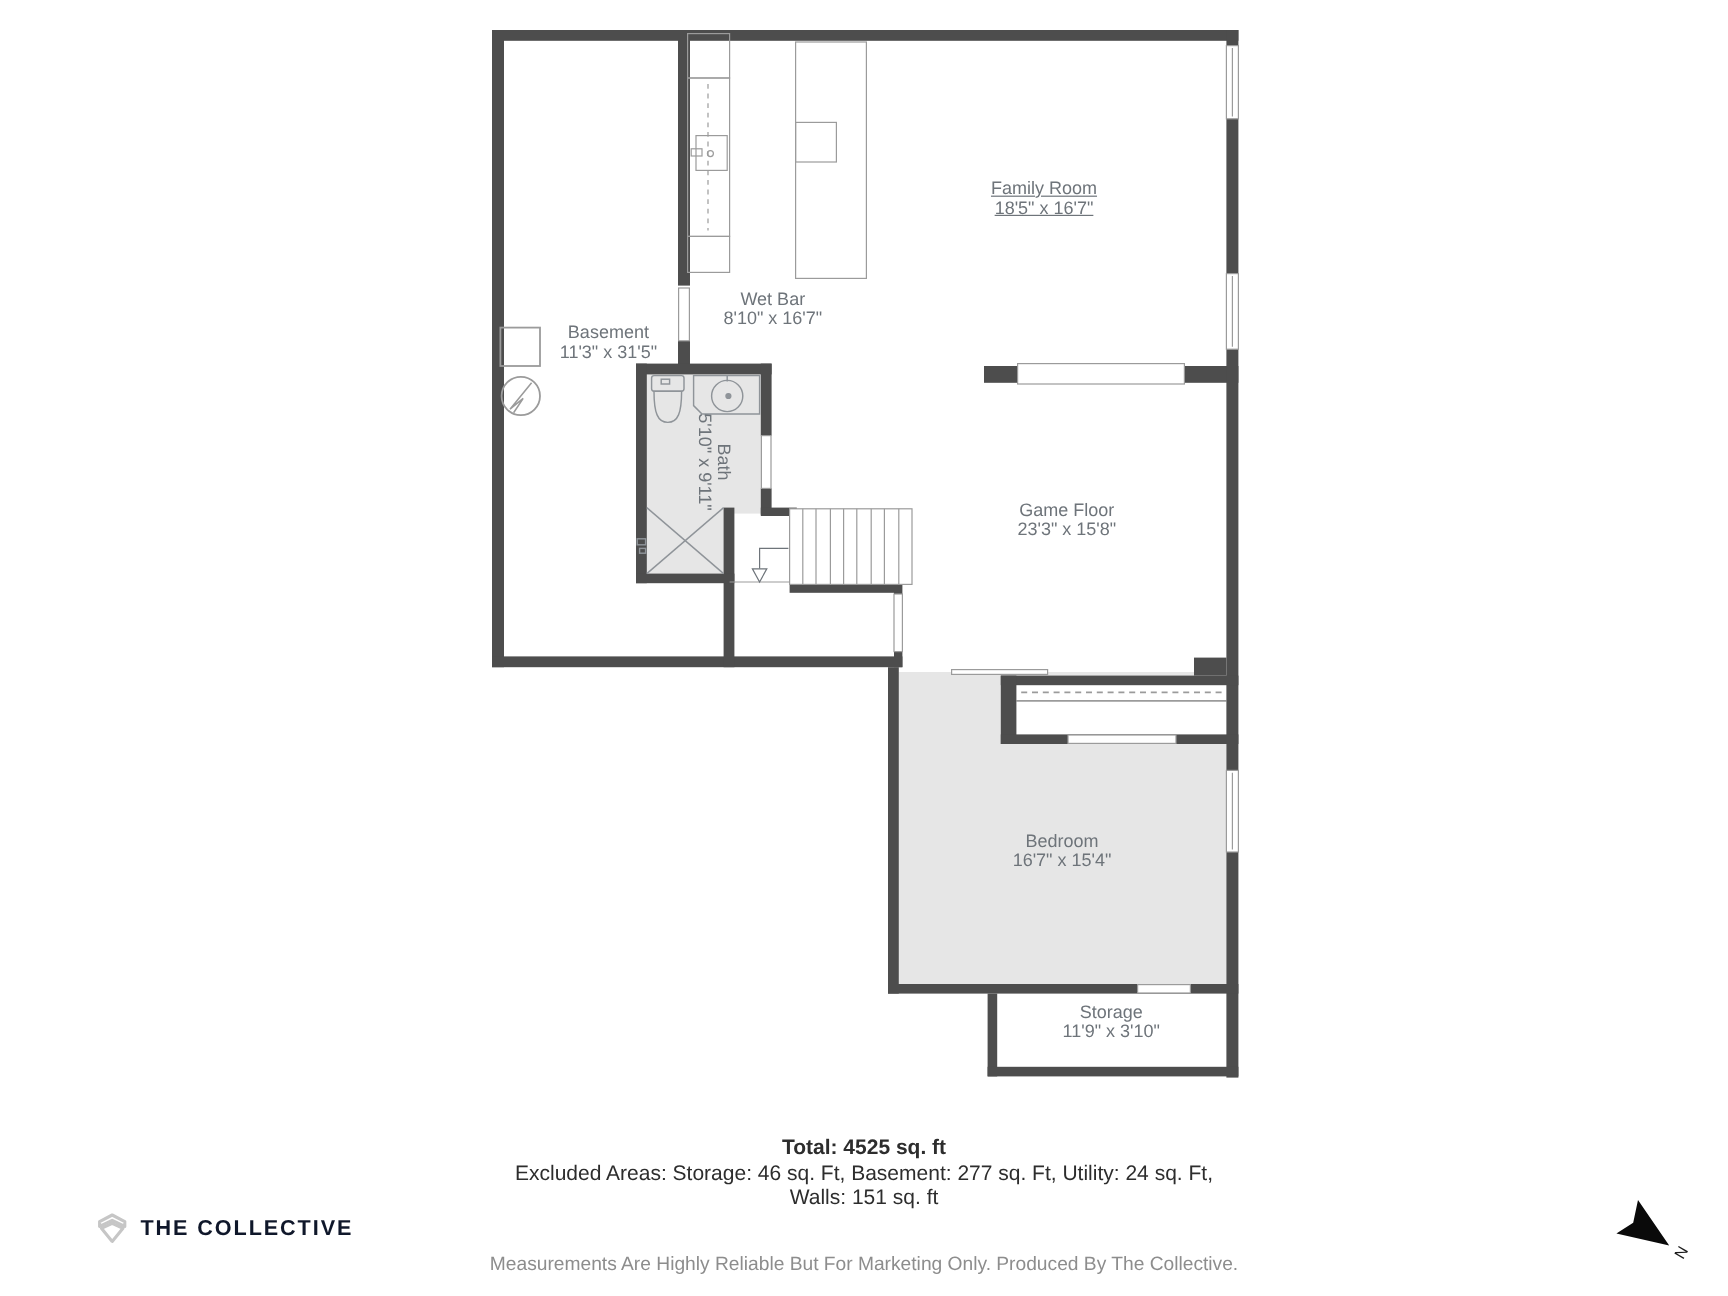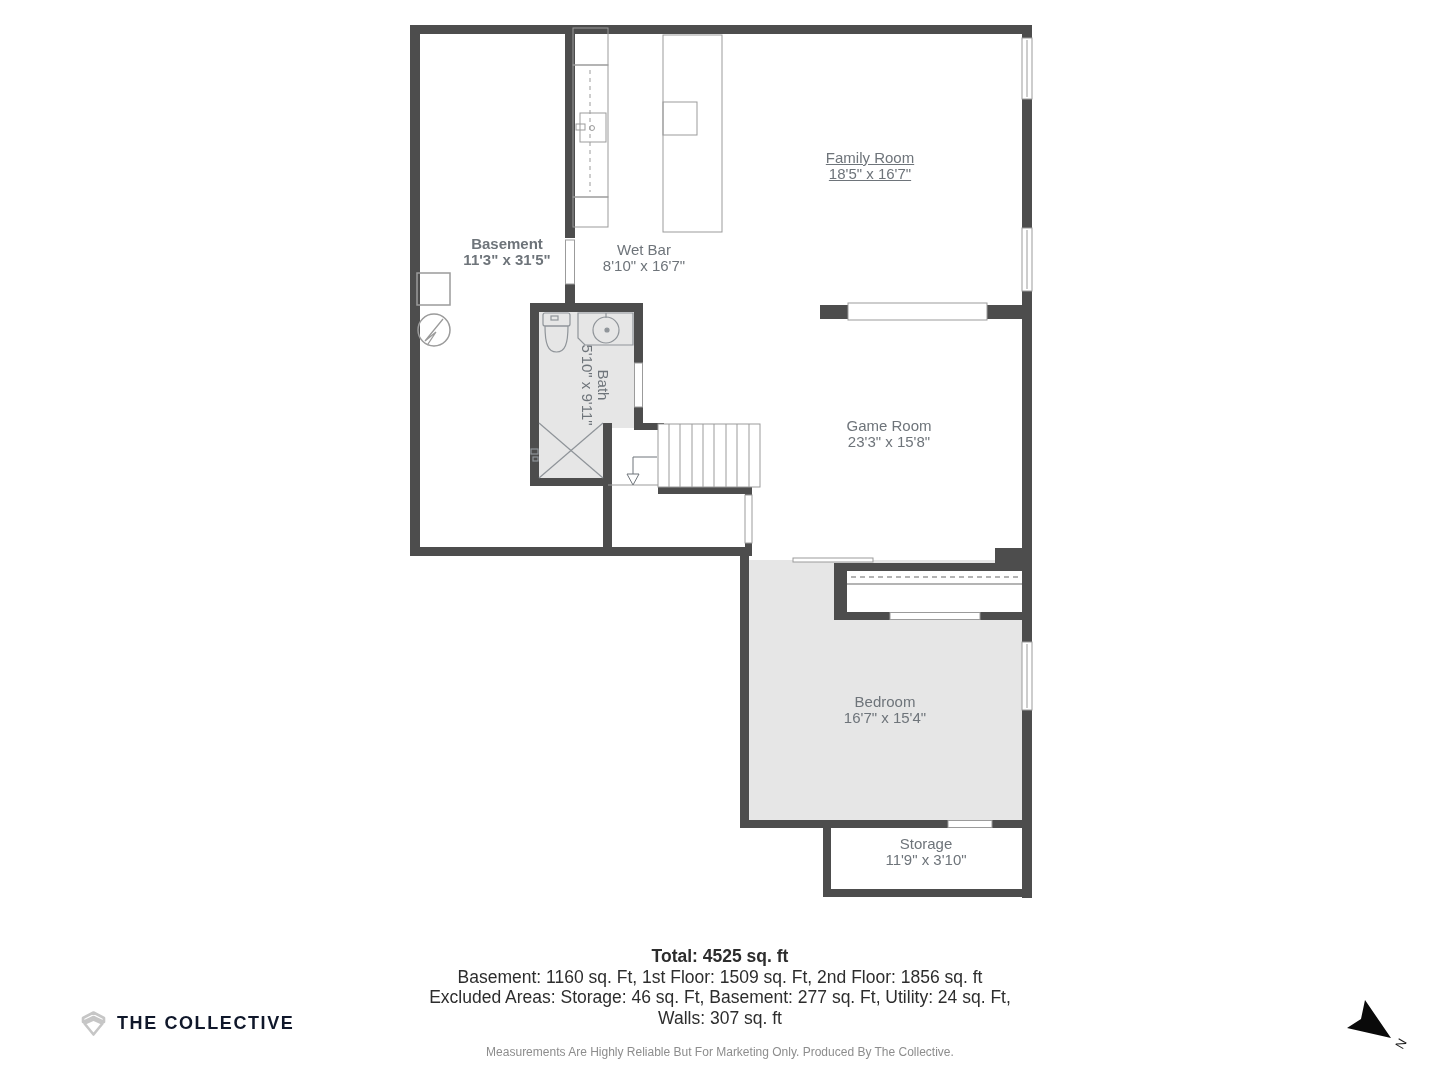--- a/index.html
+++ b/index.html
@@ -7,21 +7,21 @@
           font-family:"Liberation Sans",sans-serif;}
   .plan-svg{position:absolute;left:0;top:0;}
   .room-label{position:absolute;transform:translateX(-50%);text-align:center;
               color:#6e747a;font-size:15px;line-height:15.5px;white-space:nowrap;}
   .room-label .dims{display:block;}
   .room-label.rotated{transform:translate(-50%,-50%) rotate(90deg);}
   .footer{position:absolute;left:0;top:946px;width:1440px;text-align:center;
           color:#2d2d2d;font-size:17.5px;line-height:20.5px;}
   .footer .total{font-weight:bold;font-size:17.5px;}
   .disclaimer{position:absolute;left:0;top:1045px;width:1440px;text-align:center;
-              color:#8d8d8d;font-size:12px;}
+              color:#8d8d8d;font-size:16px;}
   .brand{position:absolute;left:80px;top:1010px;display:flex;align-items:center;gap:10px;}
   .brand-text{color:#0f172a;font-size:18px;font-weight:bold;letter-spacing:1.6px;}
 </style>
 </head>
 <body>
 
 <div class="canvas">
 
   <svg class="plan-svg" width="1440" height="1080" viewBox="0 0 1440 1080">
 
@@ -128,54 +128,53 @@
       <rect x="531" y="449" width="7" height="5"></rect>
       <rect x="533" y="457" width="5" height="4"></rect>
     </g>
 
     <g>
       <polygon points="1391,1038 1365,1000 1361,1019 1347,1028" fill="#0a0a0a"></polygon>
       <text x="1399" y="1052" font-size="13" fill="#1a1a1a" transform="rotate(-60 1399 1048)">N</text>
     </g>
   </svg>
 
-  <div class="room-label" style="left:507px;top:236px;font-weight:bold;">
+  <div class="room-label" style="left:507px;top:270px;">
     <span>Basement</span>
     <span class="dims">11'3" x 31'5"</span>
   </div>
   <div class="room-label" style="left:644px;top:242px;">
     <span>Wet Bar</span>
     <span class="dims">8'10" x 16'7"</span>
   </div>
   <div class="room-label" style="left:870px;top:150px;text-decoration:underline;">
     <span>Family Room</span>
     <span class="dims">18'5" x 16'7"</span>
   </div>
   <div class="room-label" style="left:889px;top:418px;">
-    <span>Game Room</span>
+    <span>Game Floor</span>
     <span class="dims">23'3" x 15'8"</span>
   </div>
   <div class="room-label rotated" style="left:595px;top:385px;">
     <span>Bath</span>
     <span class="dims">5'10" x 9'11"</span>
   </div>
   <div class="room-label" style="left:885px;top:694px;">
     <span>Bedroom</span>
     <span class="dims">16'7" x 15'4"</span>
   </div>
   <div class="room-label" style="left:926px;top:836px;">
     <span>Storage</span>
     <span class="dims">11'9" x 3'10"</span>
   </div>
 
   <div class="footer">
     <div class="total">Total: 4525 sq. ft</div>
-    <div>Basement: 1160 sq. Ft, 1st Floor: 1509 sq. Ft, 2nd Floor: 1856 sq. ft</div>
     <div>Excluded Areas: Storage: 46 sq. Ft, Basement: 277 sq. Ft, Utility: 24 sq. Ft,</div>
-    <div>Walls: 307 sq. ft</div>
+    <div>Walls: 151 sq. ft</div>
   </div>
 
   <div class="disclaimer">Measurements Are Highly Reliable But For Marketing Only. Produced By The Collective.</div>
 
   <div class="brand">
     <svg width="27" height="27" viewBox="0 0 27 27">
       <g fill="none" stroke="#c6c6c6" stroke-width="2.6" stroke-linejoin="round">
         <path d="M3 8 L13.5 2.5 L24 8 L24 12 L13.5 7 L3 12 Z"></path>
         <path d="M4.5 13.5 L13.5 9.5 L22.5 13.5 L13.5 24.5 Z"></path>
       </g>

